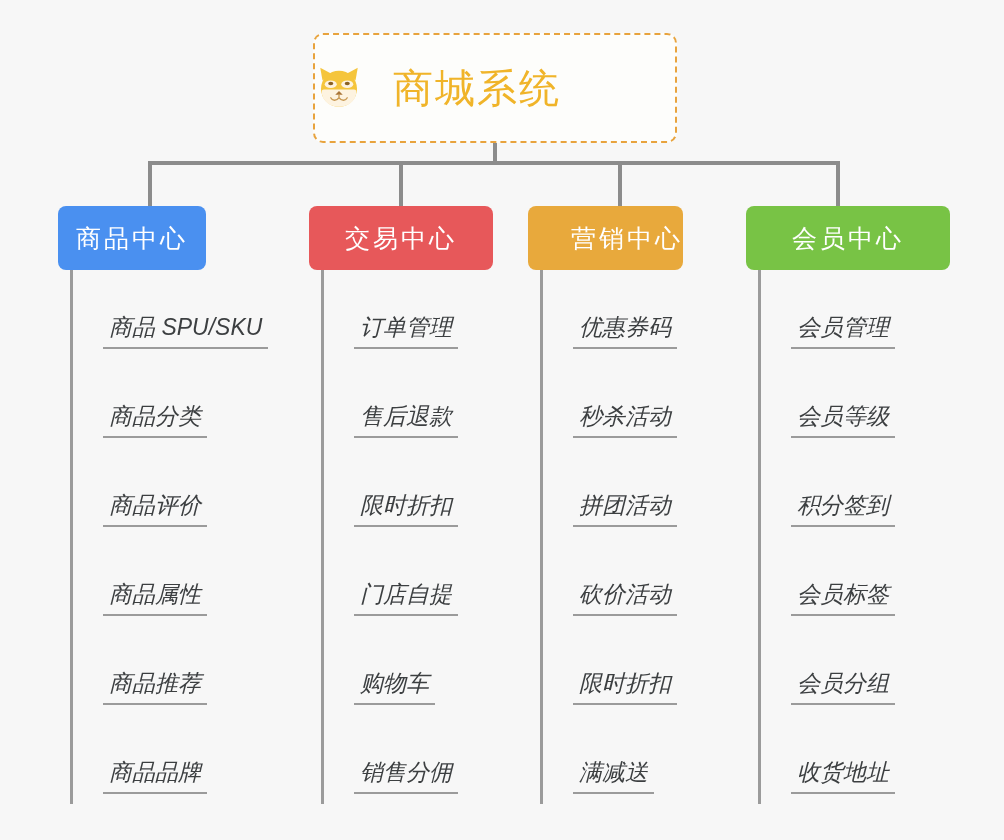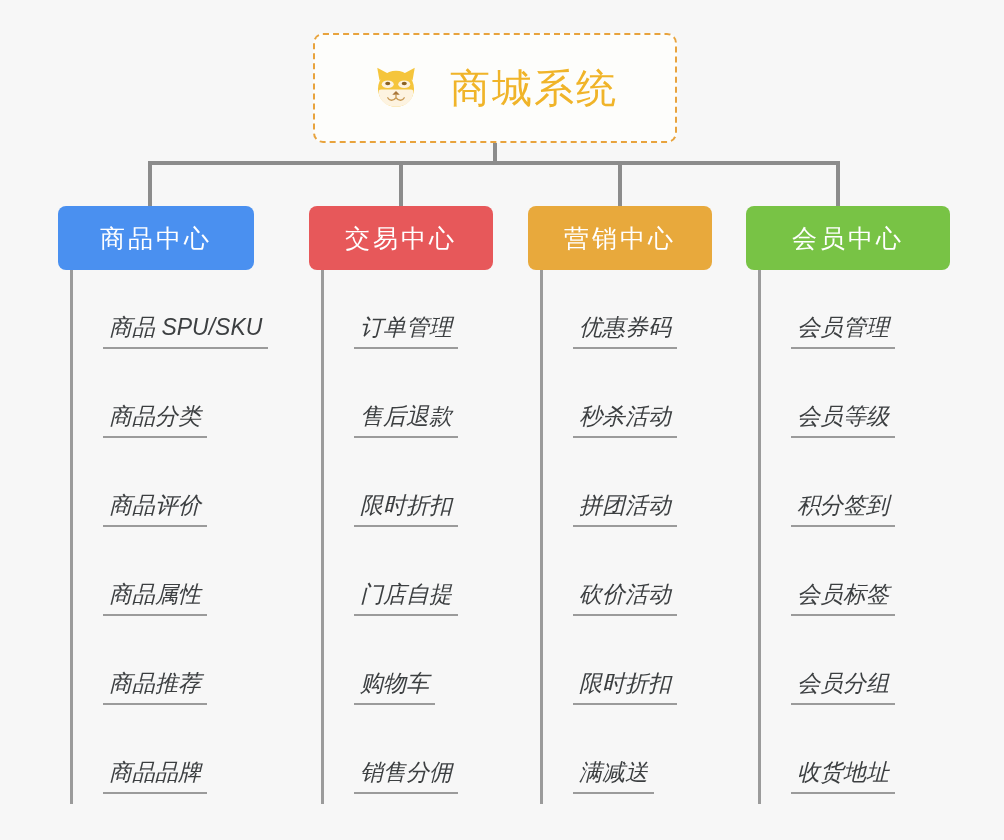--- a/index.html
+++ b/index.html
@@ -26,21 +26,20 @@
     left: 313px;
     top: 33px;
     width: 364px;
     height: 110px;
     box-sizing: border-box;
     background: #fdfdfb;
     border: 2px dashed #e8a33d;
     border-radius: 10px;
     display: flex;
     align-items: center;
-    justify-content: center;
     gap: 30px;
   }
   .root-title {
     font-size: 40px;
     color: #f0b429;
     letter-spacing: 2px;
     line-height: 1;
     white-space: nowrap;
   }
   .shiba-icon {
@@ -113,23 +112,23 @@
     padding: 0 6px 7px 6px;
     line-height: 1.1;
   }
 
   
   #col-0 { left: 58px; }
   #col-1 { left: 309px; }
   #col-2 { left: 528px; }
   #col-3 { left: 746px; }
 
-  #col-0 .cat-header { width: 196px; }
+  #col-0 .cat-header { width: 148px; }
   #col-1 .cat-header { width: 184px; }
-  #col-2 .cat-header { width: 184px; }
+  #col-2 .cat-header { width: 155px; justify-content: flex-end; }
   #col-3 .cat-header { width: 204px; }
 </style>
 </head>
 <body style="background: rgb(247, 247, 247);">
 
 <div id="stage">
 
   <div class="root-node" id="root-node" style="border-color: rgb(232, 163, 61); background: rgb(253, 253, 251);">
     <svg class="shiba-icon" viewBox="0 0 64 64" aria-hidden="true">
 

